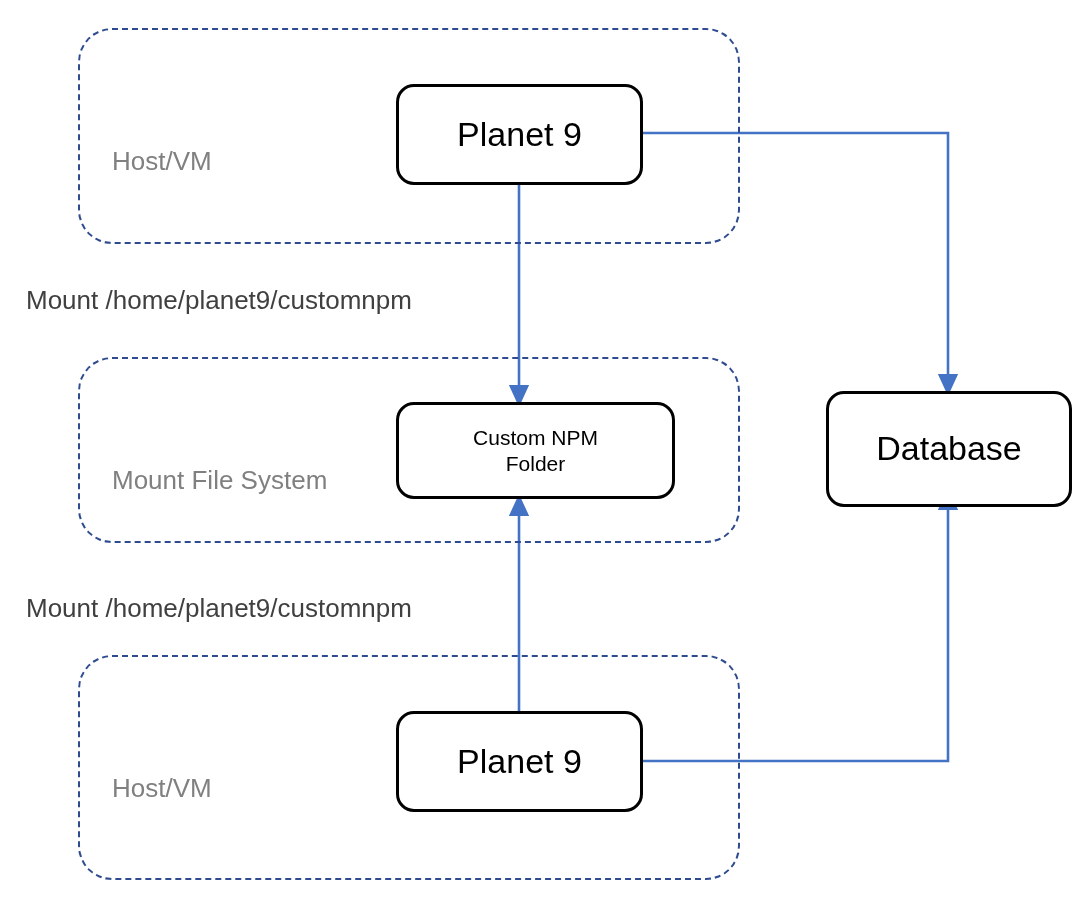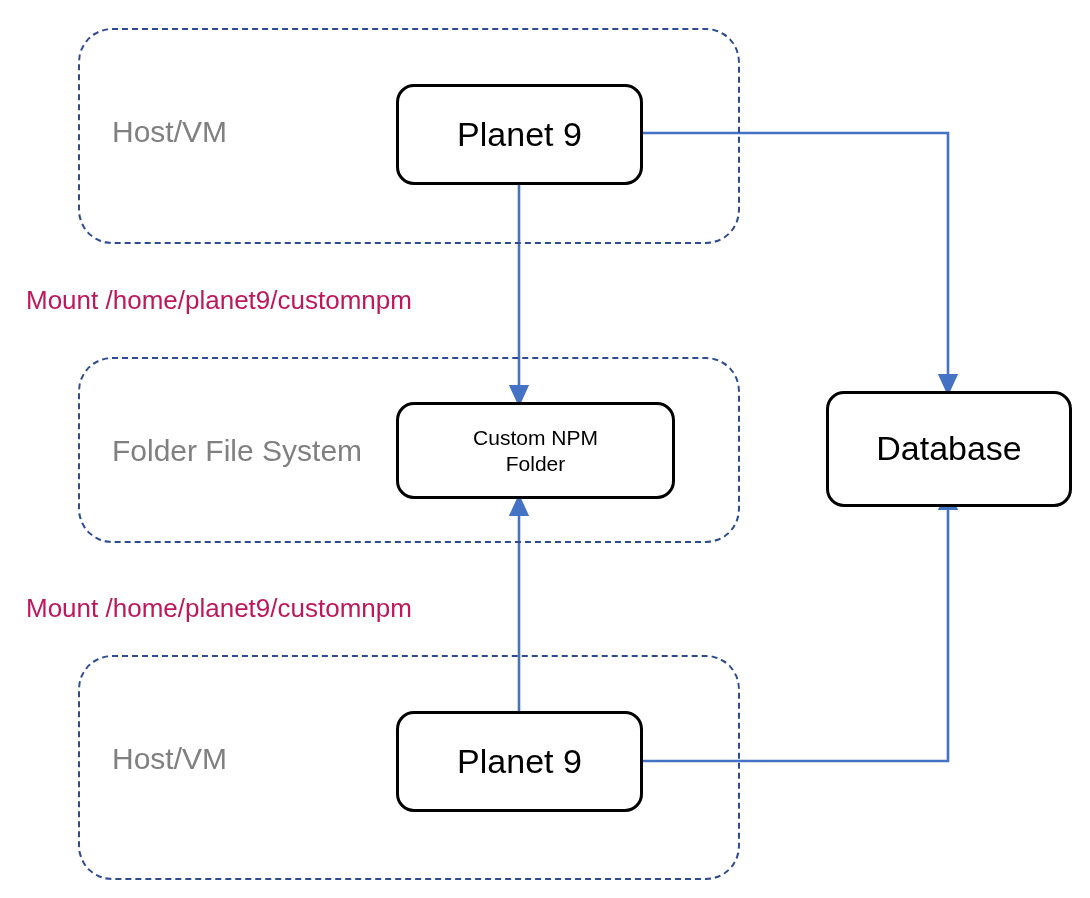--- a/index.html
+++ b/index.html
@@ -31,24 +31,25 @@
   .zone {
     position: absolute;
     border: 2.5px dashed #2E4B8F;
     border-radius: 34px;
     box-sizing: border-box;
     background: transparent;
   }
   .zone-label {
     position: absolute;
     color: #808080;
-    font-size: 30px;
+    font-size: 26px;
     line-height: 1.1;
     white-space: nowrap;
     font-family: "Liberation Sans", sans-serif;
+    margin-top: 32px;
   }
   
   .node {
     position: absolute;
     box-sizing: border-box;
     border: 3px solid #000000;
     border-radius: 18px;
     background: #ffffff;
     display: flex;
     align-items: center;
@@ -63,21 +64,21 @@
     text-align: center;
     line-height: 1.22;
     white-space: pre-line;
   }
   .node-lg .node-label { font-size: 34px; }
   .node-sm .node-label { font-size: 21px; }
 
   
   .caption {
     position: absolute;
-    color: #be185d;
+    color: #404040;
     font-size: 26px;
     white-space: nowrap;
     font-family: "Liberation Sans", sans-serif;
   }
 </style>
 </head>
 <body>
 
 <div id="diagram-root">
 
@@ -94,21 +95,21 @@
 
     <path d="M 519 711 L 519 505" fill="none" stroke="#4472C4" stroke-width="2.6" marker-end="url(#arrowhead)"></path>
 
     <path d="M 643 761 L 948 761 L 948 499" fill="none" stroke="#4472C4" stroke-width="2.6" marker-end="url(#arrowhead)"></path>
   </svg>
 
   <div class="zone" style="left:78px; top:28px; width:662px; height:216px;"></div>
   <div class="zone-label" style="left:112px; top:115px;">Host/VM</div>
 
   <div class="zone" style="left:78px; top:357px; width:662px; height:186px;"></div>
-  <div class="zone-label" style="left:112px; top:434px;">Folder File System</div>
+  <div class="zone-label" style="left:112px; top:434px;">Mount File System</div>
 
   <div class="zone" style="left:78px; top:655px; width:662px; height:225px;"></div>
   <div class="zone-label" style="left:112px; top:742px;">Host/VM</div>
 
   <div class="node node-lg" style="left:396px; top:84px; width:247px; height:101px;">
     <span class="node-label">Planet 9</span>
   </div>
 
   <div class="node node-sm" style="left:396px; top:402px; width:279px; height:97px;">
     <span class="node-label">Custom NPM

